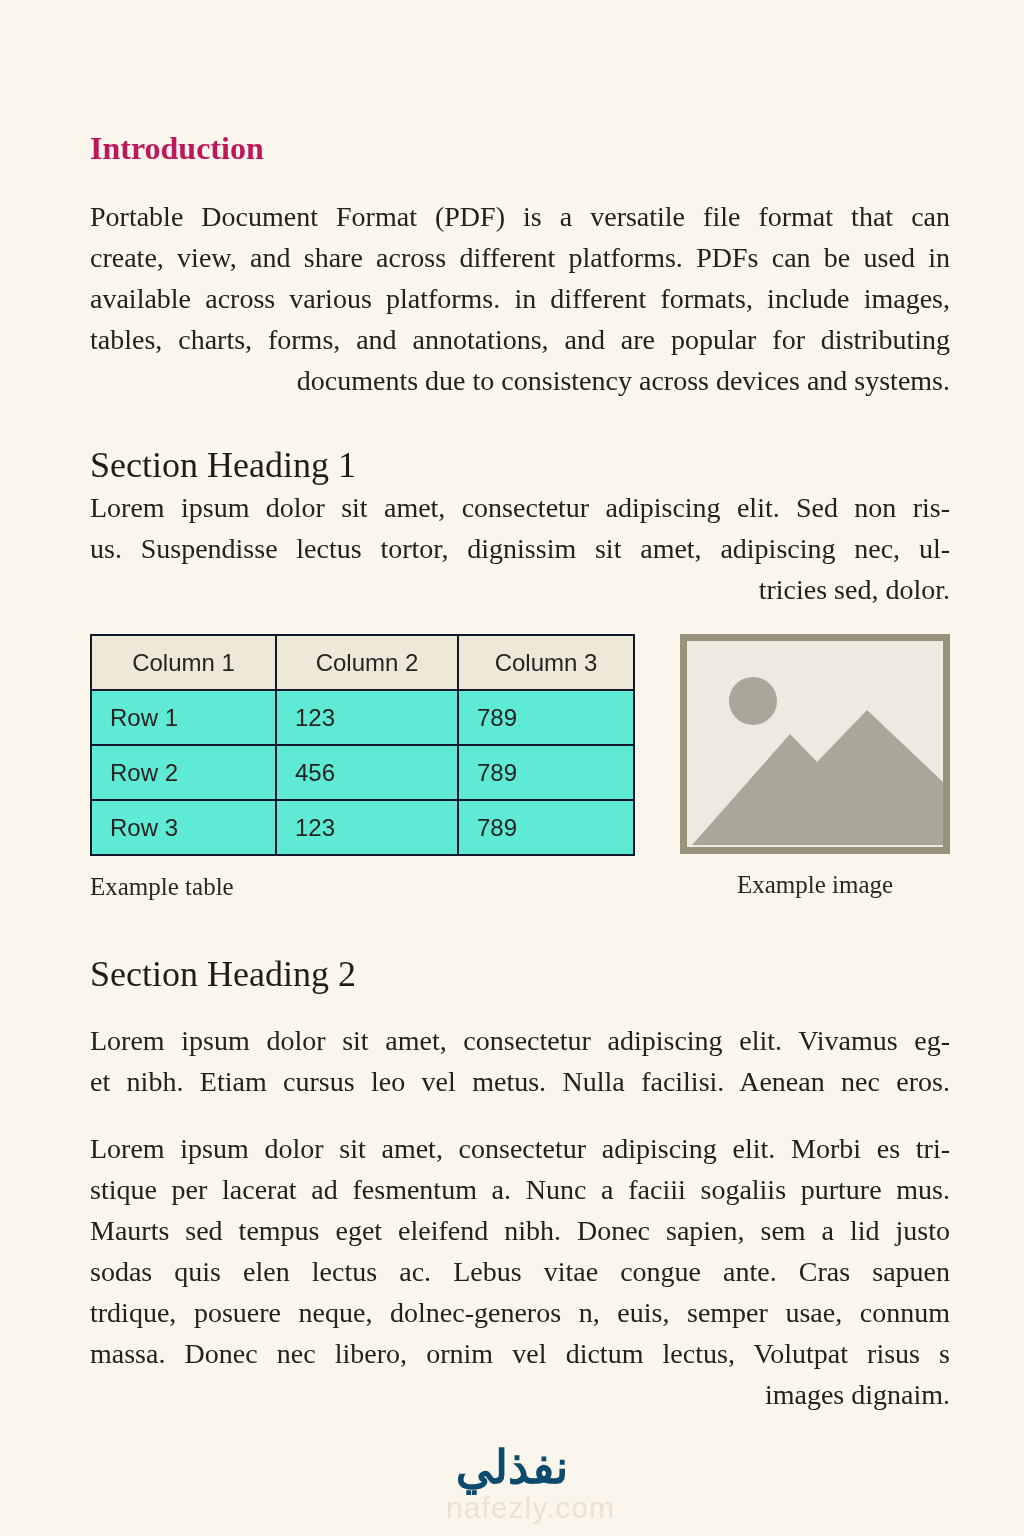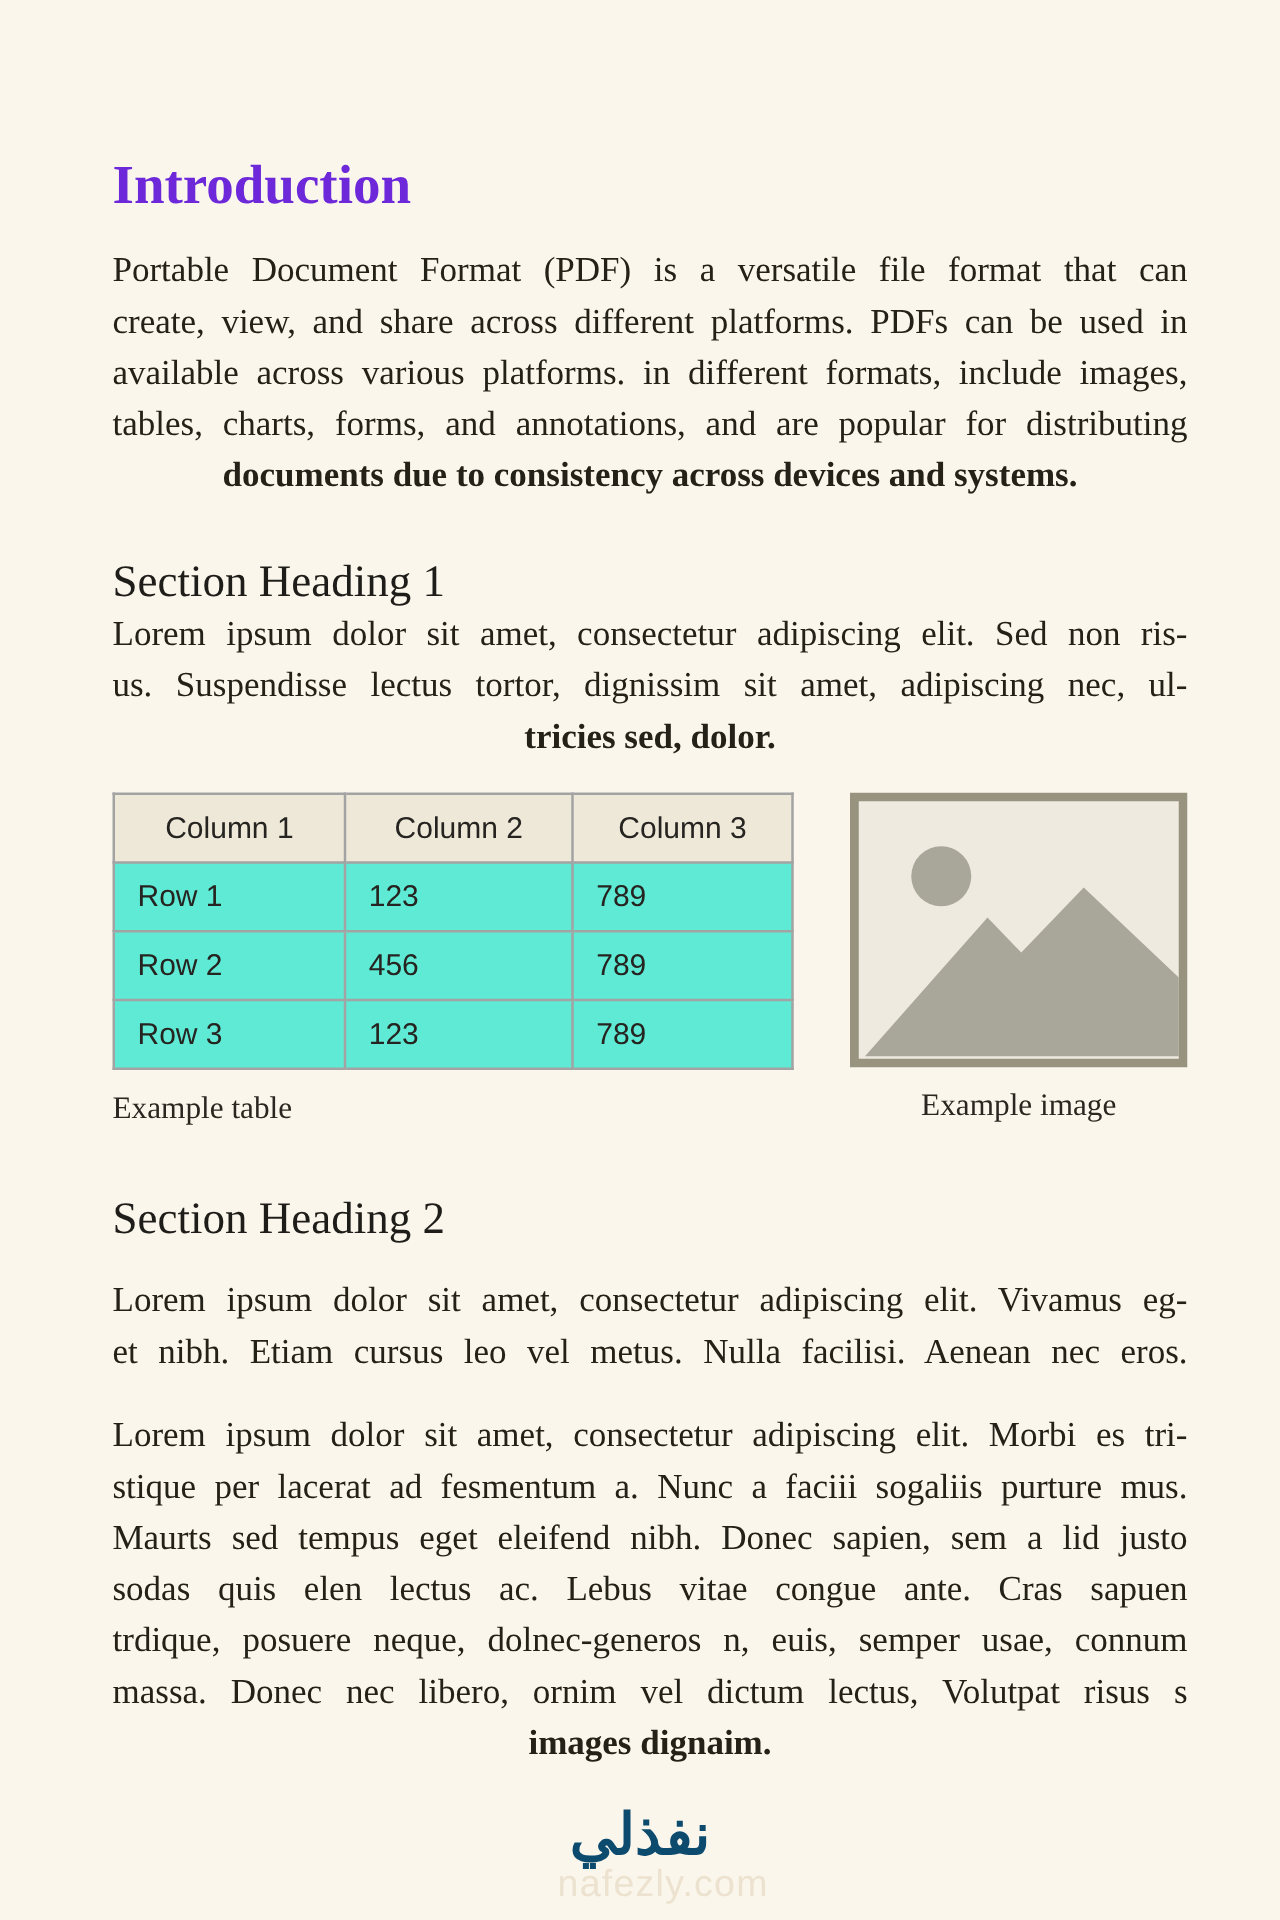--- a/index.html
+++ b/index.html
@@ -9,37 +9,37 @@
     height: 1536px;
     background: #faf6ec;
     color: #221f1b;
     font-family: "Liberation Serif", serif;
     overflow: hidden;
   }
   .content { padding: 0 74px 0 90px; }
 
   h1.doc-h1 {
     margin: 0; padding-top: 126px;
-    font-size: 44px; line-height: 44px; font-weight: 700;
-    color: #6d28d9;
+    font-size: 32px; line-height: 44px; font-weight: 700;
+    color: #be185d;
   }
   h2.doc-h2 {
     margin: 0;
     font-size: 36px; line-height: 44px; font-weight: 400;
     color: #1f1d19;
   }
   h2.s1 { margin-top: 42px; }
   h2.s2 { margin-top: 50px; }
 
   .para { font-size: 28px; color: #242119; }
   .para .jline, .para .lline {
     height: 41px; line-height: 41px; white-space: nowrap;
   }
   .para .jline { text-align: justify; text-align-last: justify; white-space: normal; overflow: hidden; }
-  .para .lline { text-align: center; font-weight: bold; }
+  .para .lline { text-align: right; }
   .para.intro { margin-top: 26px; }
   .para.s1p { }
   .para.s2p1 { margin-top: 24px; }
   .para.s2p2 { margin-top: 26px; }
 
   .figures {
     margin-top: 24px;
     display: flex;
     justify-content: space-between;
     align-items: flex-start;
@@ -49,21 +49,21 @@
 
   table.example {
     border-collapse: collapse;
     width: 543px;
     font-family: "Liberation Sans", sans-serif;
     font-size: 24px;
     color: #262420;
     table-layout: fixed;
   }
   table.example th, table.example td {
-    border: 2px solid #a3a3a3;
+    border: 2px solid #0f172a;
     height: 55px;
     box-sizing: border-box;
     font-weight: normal;
   }
   table.example th {
     background: #eee8d9;
     text-align: center;
   }
   table.example td {
     background: #5eead4;

